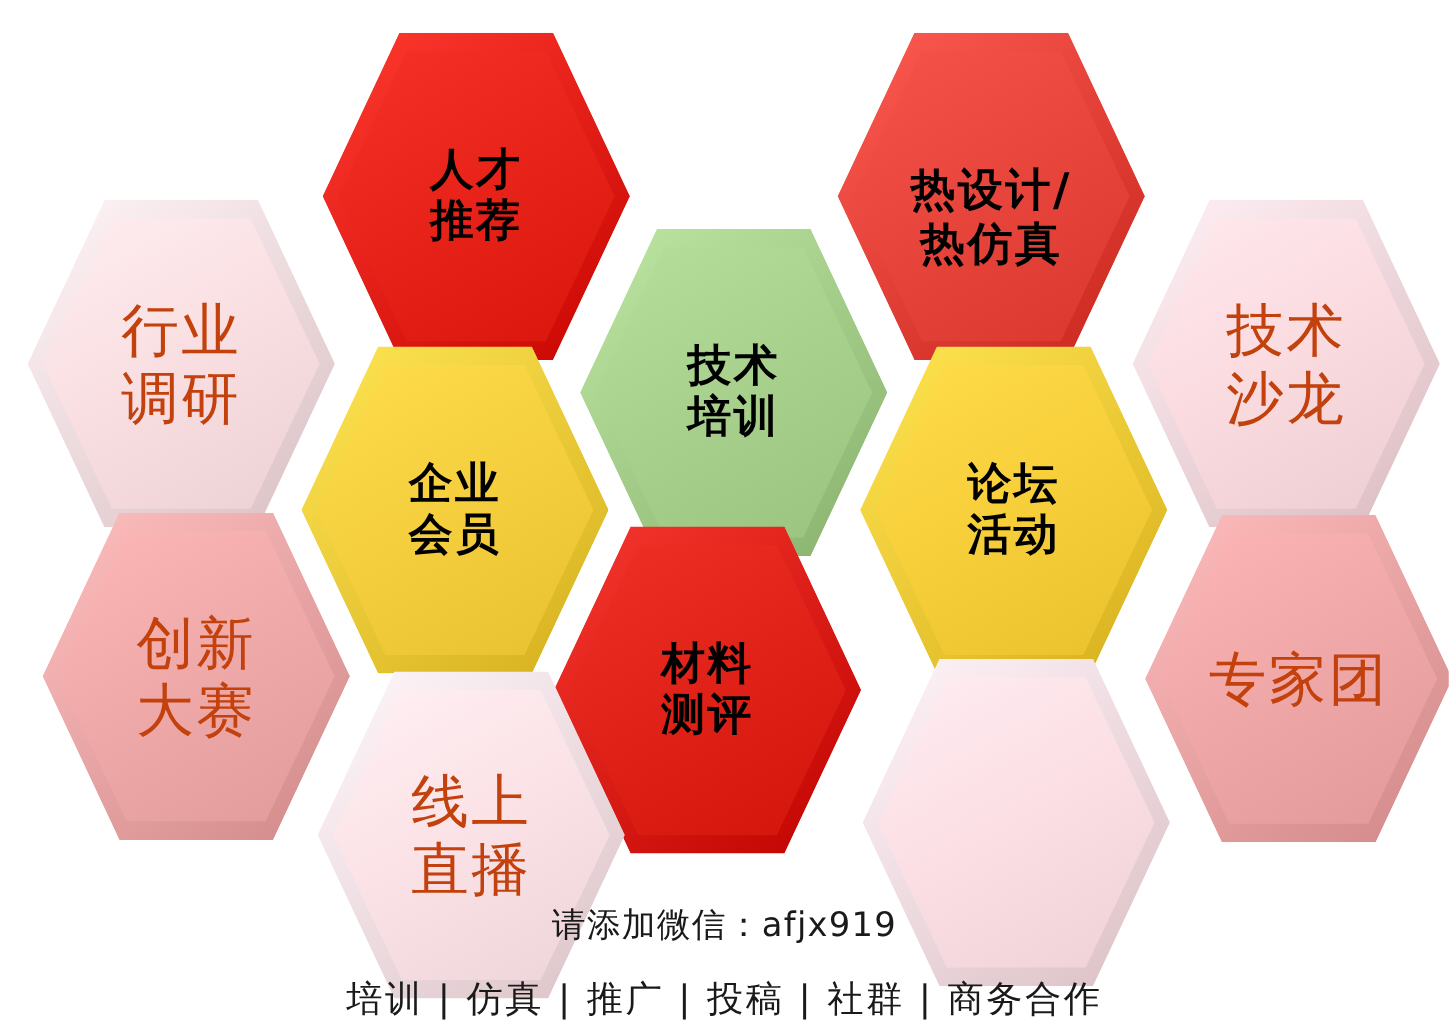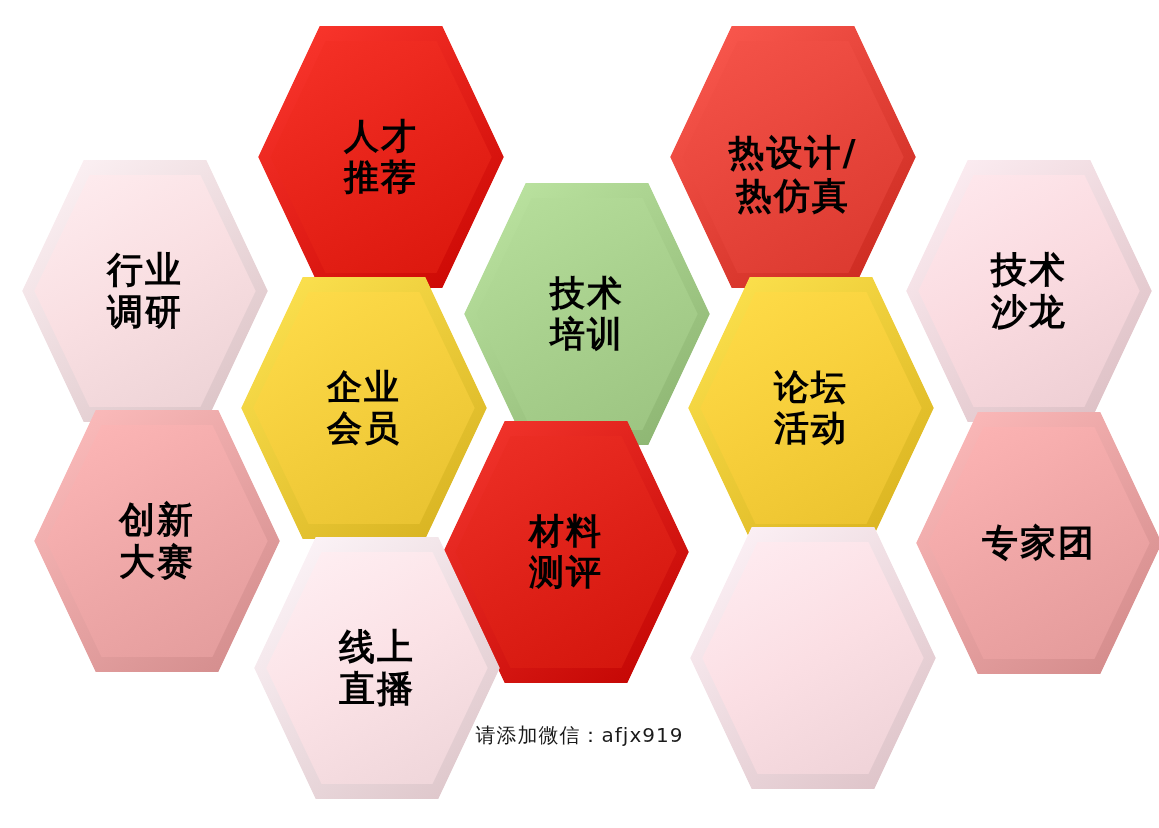--- a/index.html
+++ b/index.html
@@ -29,42 +29,42 @@
     clip-path:polygon(25% 0%,75% 0%,100% 50%,75% 100%,25% 100%,0% 50%);
   }
   .hex .lbl{
     position:relative;z-index:5;
     text-align:center;line-height:1.18;
     letter-spacing:1px;
     white-space:pre-line;
     pointer-events:none;
   }
   .hex.strong .lbl{font-weight:bold;color:#000000;font-size:35px;letter-spacing:2px;}
-  .hex.light  .lbl{font-weight:bold;color:#000000;font-size:36px;letter-spacing:2px;}
+  .hex.light  .lbl{font-weight:normal;color:#c2410c;font-size:46px;letter-spacing:2px;}
   .hex.strong.small .lbl{font-size:36px;margin-top:35px;}
 
   
   #logo{position:absolute;left:452px;top:8px;width:218px;height:76px;}
   #logo .r-mark{position:absolute;left:0;top:4px;width:74px;height:66px;}
   #logo .cn{
     position:absolute;left:68px;top:2px;
     font-size:29px;font-weight:bold;color:#1f35c4;
     letter-spacing:1px;font-family:"DejaVu Sans","Liberation Sans",sans-serif;
   }
   #logo .url{
     position:absolute;left:62px;top:38px;
     font-size:27px;font-weight:bold;color:#1f35c4;letter-spacing:0px;
   }
 
   
   .foot{
     position:absolute;text-align:center;color:#1a1a1a;
     font-family:"DejaVu Sans","Liberation Sans",sans-serif;
   }
-  #wechat{left:0;width:1159px;top:722px;font-size:20px;letter-spacing:1px;}
+  #wechat{left:0;width:1159px;top:722px;font-size:27px;letter-spacing:1px;}
   #tagline{left:0;width:1159px;top:780px;font-size:29px;letter-spacing:2px;}
 </style>
 </head>
 <body>
 
 <div id="stage">
 
   <div id="hex-layer">
       <div class="hex strong" style="left: 258px; top: 26px;">
         <div class="inner" style="background: linear-gradient(140deg, rgb(254, 58, 48), rgb(200, 4, 0));"></div>
@@ -132,14 +132,15 @@
 直播</div>
       </div>
       <div class="hex light" style="left: 690px; top: 527px;">
         <div class="inner" style="background: linear-gradient(140deg, rgb(255, 245, 250), rgb(219, 191, 196));"></div>
         <div class="face" style="background: linear-gradient(150deg, rgb(255, 237, 242) 0%, rgb(251, 223, 228) 48%, rgb(237, 209, 214) 100%);"></div>
       </div>
     </div>
 
 
   <div class="foot" id="wechat">请添加微信：afjx919</div>
+  <div class="foot" id="tagline">培训 | 仿真 | 推广 | 投稿 | 社群 | 商务合作</div>
 
 </div>
 
 </body></html>

